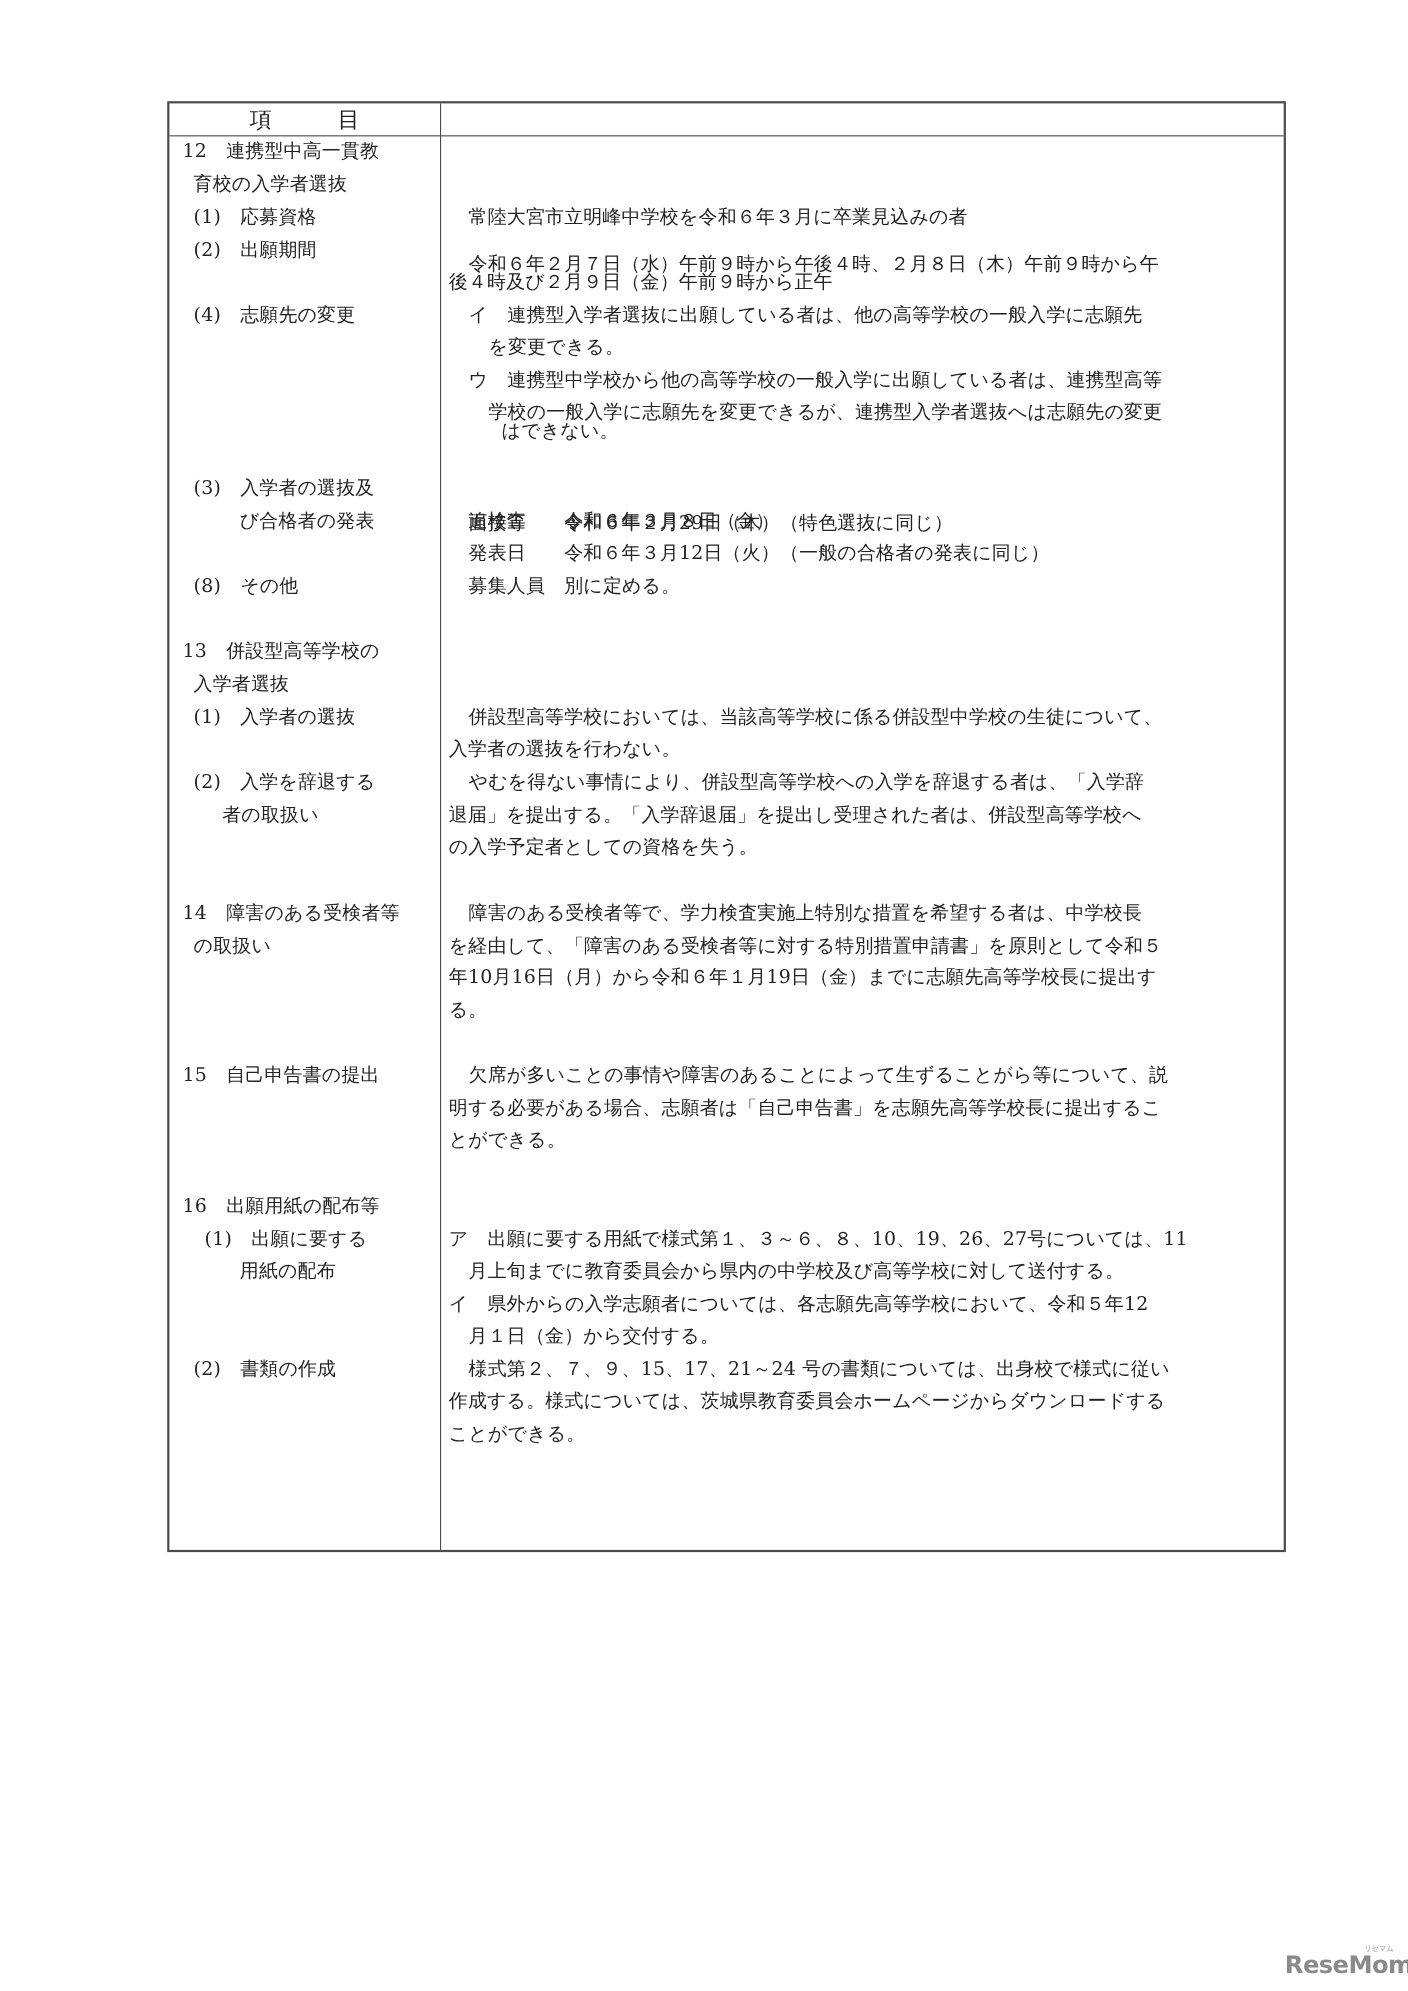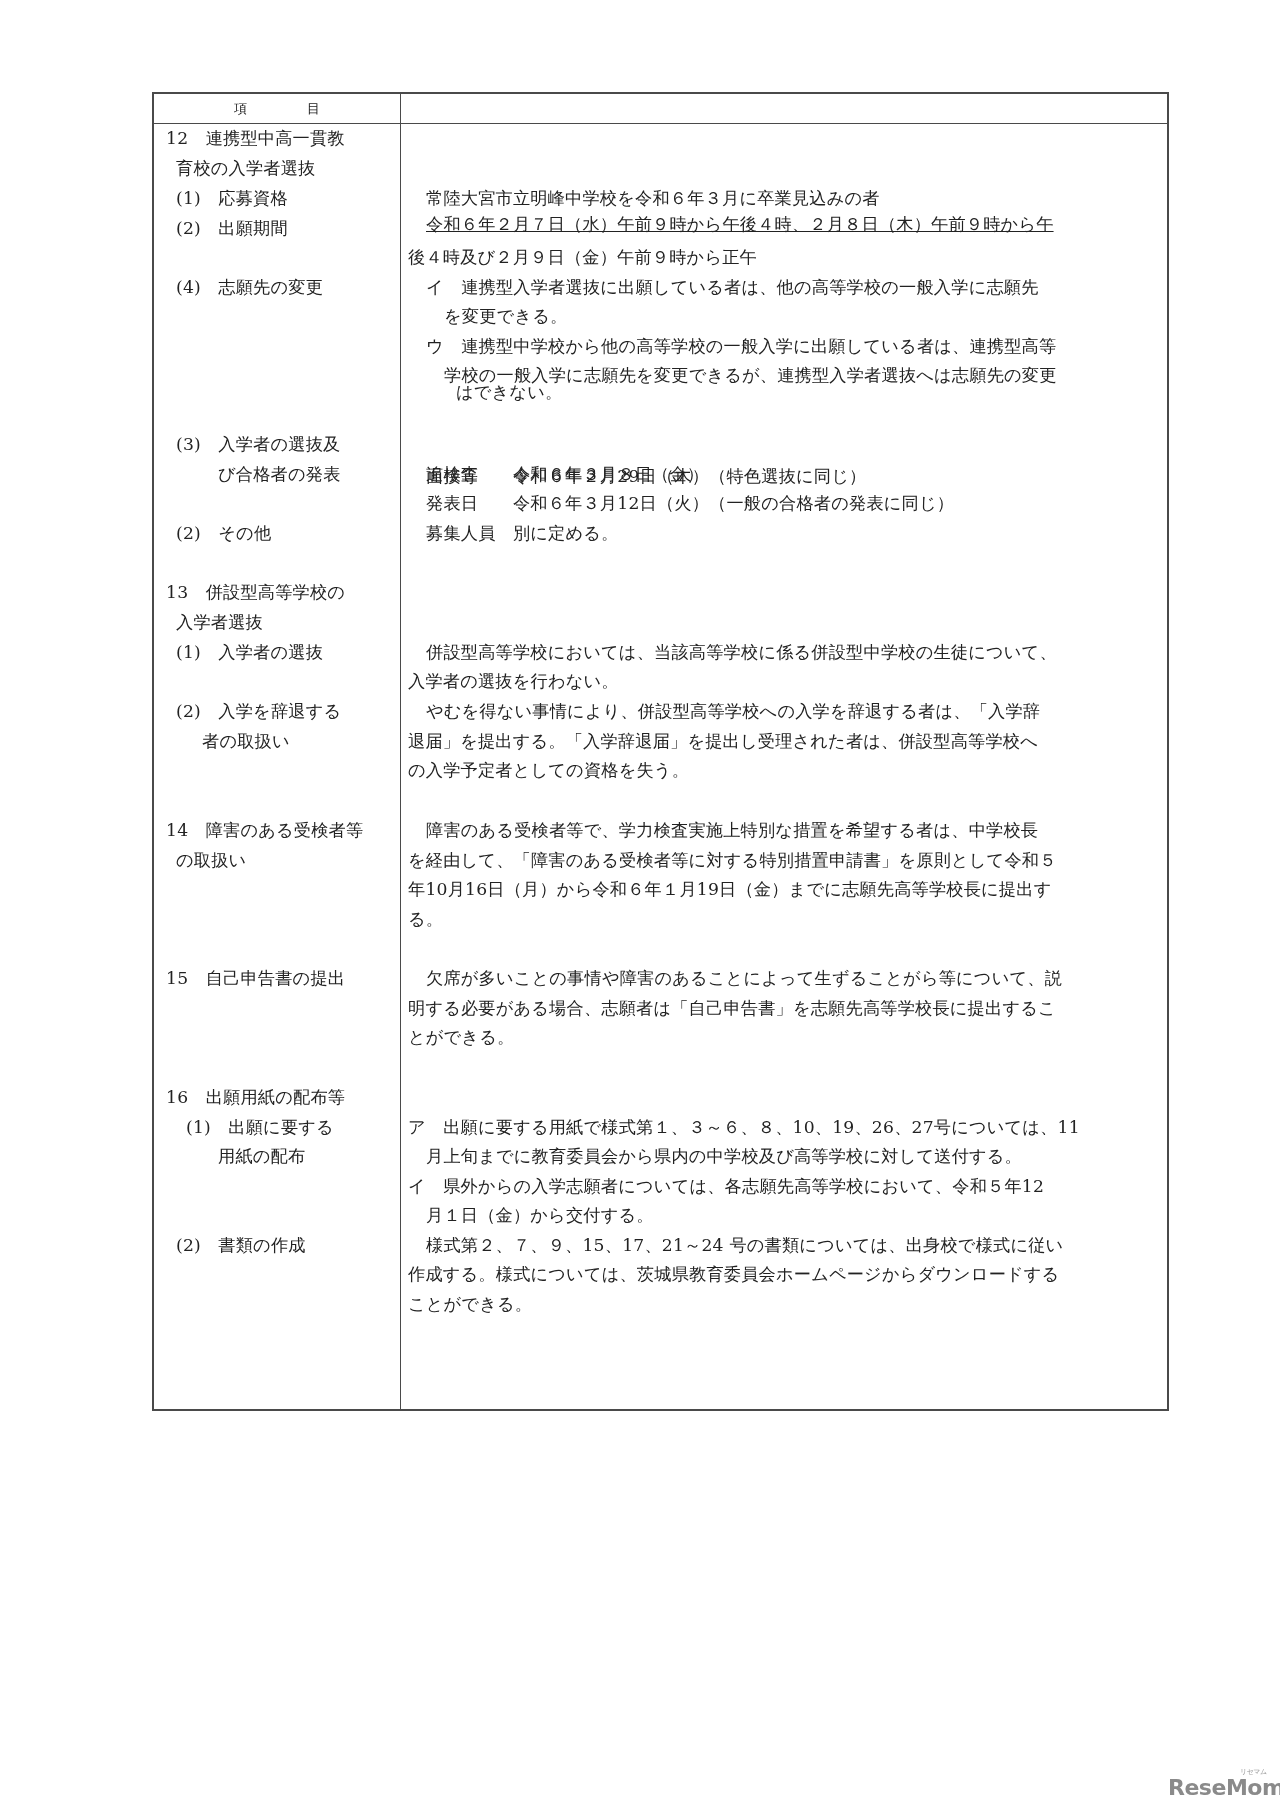--- a/index.html
+++ b/index.html
@@ -3,21 +3,21 @@
 <meta charset="utf-8">
 <style>
   html, body { margin:0; padding:0; background:#ffffff; }
   body { width:1280px; height:1810px; position:relative; overflow:hidden;
          font-family:"DejaVu Serif","Liberation Serif",serif; color:#222; }
   .page { position:absolute; left:0; top:0; width:1280px; height:1810px; }
   .tbl { position:absolute; left:152px; top:92px; width:1017px; height:1319px;
          border:2px solid #4a4a4a; box-sizing:border-box; }
   .vdiv { position:absolute; left:246px; top:0; bottom:0; width:0; border-left:1.5px solid #4a4a4a; }
   .hdiv { position:absolute; left:0; right:0; top:29px; height:0; border-top:1.5px solid #4a4a4a; }
-  .hcell { position:absolute; top:0; height:29px; line-height:29px; font-size:13px; text-align:center; letter-spacing:0; }
+  .hcell { position:absolute; top:0; height:29px; line-height:29px; font-size:20px; text-align:center; letter-spacing:0; }
   .hcell.left { left:0; width:246px; }
   .hcell.right { left:246px; right:0; }
   .hcell span.sp { display:inline-block; width:60px; }
   .hcell.right span.sp { width:110px; }
   .line { position:absolute; font-size:17.2px; line-height:29.5px; white-space:nowrap; letter-spacing:0.2px; }
   .logo { position:absolute; left:1168px; top:1775px; font-family:"DejaVu Sans","Liberation Sans",sans-serif;
           font-weight:bold; font-size:22px; color:#8a8a8a; letter-spacing:-0.5px; }
   .logo small { position:absolute; left:72px; top:-8px; font-size:7px; font-weight:normal; color:#999; }
 </style>
 </head>
@@ -29,37 +29,37 @@
     <div class="hdiv"></div>
     <div class="vdiv"></div>
     <div id="left-col">
         <div class="line" style="left: 12px; top: 30px;">12　連携型中高一貫教</div>
         <div class="line" style="left: 22px; top: 60px;">育校の入学者選抜</div>
         <div class="line" style="left: 22px; top: 90px;">(1)　応募資格</div>
         <div class="line" style="left: 22px; top: 120px;">(2)　出願期間</div>
         <div class="line" style="left: 22px; top: 179px;">(4)　志願先の変更</div>
         <div class="line" style="left: 22px; top: 336px;">(3)　入学者の選抜及</div>
         <div class="line" style="left: 64px; top: 366px;">び合格者の発表</div>
-        <div class="line" style="left: 22px; top: 425px;">(2)　その他</div>
+        <div class="line" style="left: 22px; top: 425px;">(8)　その他</div>
         <div class="line" style="left: 12px; top: 484px;">13　併設型高等学校の</div>
         <div class="line" style="left: 22px; top: 514px;">入学者選抜</div>
         <div class="line" style="left: 22px; top: 544px;">(1)　入学者の選抜</div>
         <div class="line" style="left: 22px; top: 603px;">(2)　入学を辞退する</div>
         <div class="line" style="left: 48px; top: 633px;">者の取扱い</div>
         <div class="line" style="left: 12px; top: 722px;">14　障害のある受検者等</div>
         <div class="line" style="left: 22px; top: 752px;">の取扱い</div>
         <div class="line" style="left: 12px; top: 870px;">15　自己申告書の提出</div>
         <div class="line" style="left: 12px; top: 989px;">16　出願用紙の配布等</div>
         <div class="line" style="left: 32px; top: 1019px;">(1)　出願に要する</div>
         <div class="line" style="left: 64px; top: 1048px;">用紙の配布</div>
         <div class="line" style="left: 22px; top: 1137px;">(2)　書類の作成</div>
       </div>
     <div id="right-col">
         <div class="line" style="left: 272px; top: 90px;">常陸大宮市立明峰中学校を令和６年３月に卒業見込みの者</div>
-        <div class="line" style="left: 272px; top: 116px; text-decoration: underline;">令和６年２月７日（水）午前９時から午後４時、２月８日（木）午前９時から午</div>
+        <div class="line" style="left: 272px; top: 132px;">令和６年２月７日（水）午前９時から午後４時、２月８日（木）午前９時から午</div>
         <div class="line" style="left: 254px; top: 149px;">後４時及び２月９日（金）午前９時から正午</div>
         <div class="line" style="left: 272px; top: 179px;">イ　連携型入学者選抜に出願している者は、他の高等学校の一般入学に志願先</div>
         <div class="line" style="left: 290px; top: 208px;">を変更できる。</div>
         <div class="line" style="left: 272px; top: 238px;">ウ　連携型中学校から他の高等学校の一般入学に出願している者は、連携型高等</div>
         <div class="line" style="left: 290px; top: 267px;">学校の一般入学に志願先を変更できるが、連携型入学者選抜へは志願先の変更</div>
         <div class="line" style="left: 290px; top: 284px; margin-left: 12px;">はできない。</div>
         <div class="line" style="left: 272px; top: 336px; margin-top: 32px;">面接等　　令和６年２月29日（木）（特色選抜に同じ）</div>
         <div class="line" style="left: 272px; top: 366px; text-align: center;">追検査　　令和６年３月８日（金）</div>
         <div class="line" style="left: 272px; top: 395px;">発表日　　令和６年３月12日（火）（一般の合格者の発表に同じ）</div>
         <div class="line" style="left: 272px; top: 425px;">募集人員　別に定める。</div>

